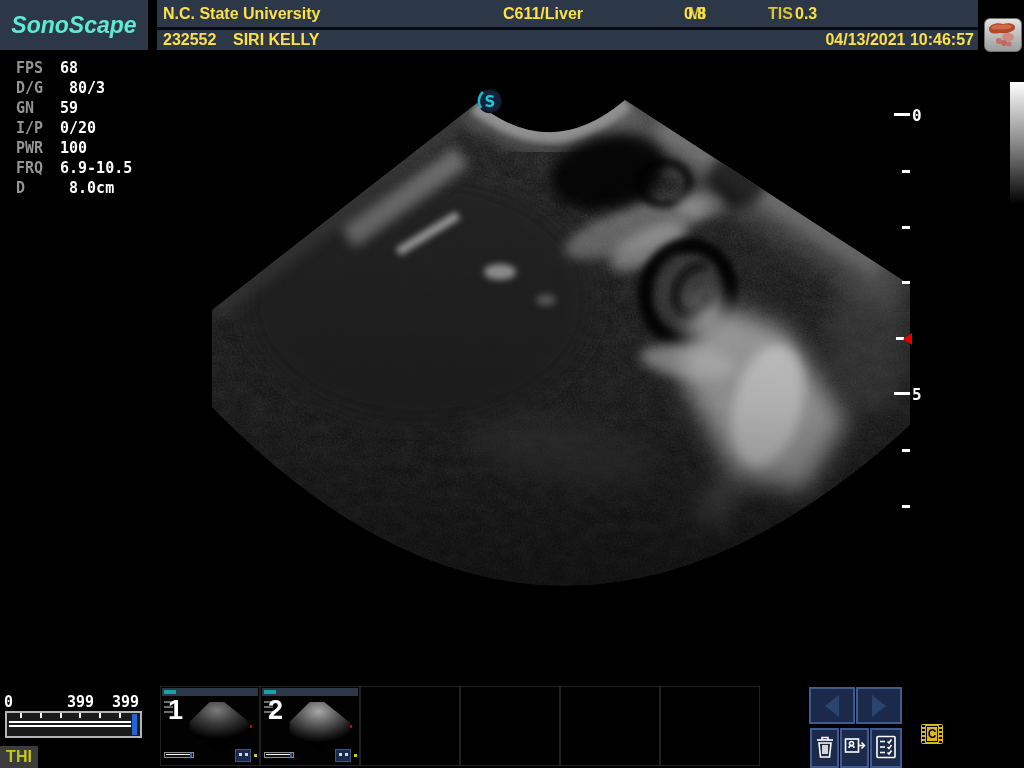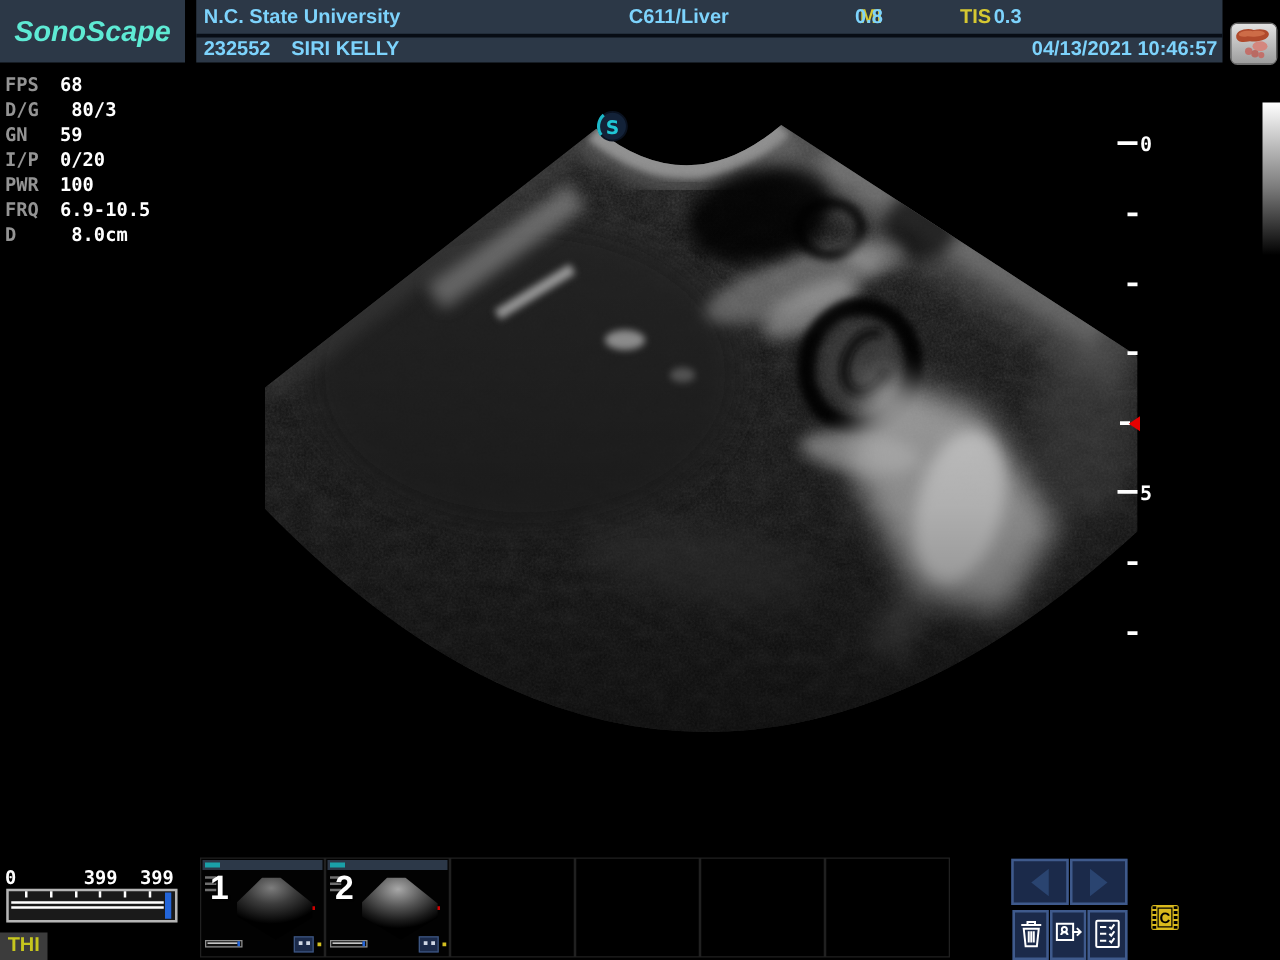--- a/index.html
+++ b/index.html
@@ -9,39 +9,39 @@
 
   
   .logo-block { left:0; top:0; width:148px; height:50px; background:#2c3847; }
   .logo-text  { width:100%; height:50px; line-height:50px; text-align:center;
                 color:#5eead4; font-size:23px; font-weight:bold; font-style:italic;
                 letter-spacing:0px;border-radius:18px; }
   .hdr-main { left:157px; top:0; width:821px; height:50px; background:#2c3847; }
   .hdr-row1 { left:0; top:0; width:100%; height:27px; line-height:27px; }
   .hdr-div  { left:0; top:27px; width:100%; height:3px; background:#070c14; }
   .hdr-row2 { left:0; top:30px; width:100%; height:35px; line-height:20px; }
-  .hdr-main span { position:absolute; color:#7dd3fc; font-weight:bold; font-size:16px; white-space:nowrap; }
+  .hdr-main span { position:absolute; color:#fde047; font-weight:bold; font-size:16px; white-space:nowrap; }
   .t-inst { left:6px; }
   .t-preset { left:346px; }
   .t-mi-l { left:531px; color:#d6c832 !important; }
   .t-mi-v { left:527px; }
   .t-tis-l { left:611px; color:#d6c832 !important; }
   .t-tis-v { left:638px; }
   .t-pid { left:6px; }
   .t-pname { left:76px;text-align:right; }
   .t-date { right:4px; }
 
   .liver-btn { left:984px; top:18px; width:38px; height:34px; border-radius:6px;
                background:linear-gradient(#e2e2e2,#9c9c9c); border:1px solid #6f6f6f; }
 
   
   .params { left:4px; top:58px; width:150px;
             font-family:"DejaVu Sans Mono", monospace; font-weight:bold; font-size:15px; }
   .param-row { display:flex; height:20px; line-height:20px; }
-  .p-label { width:44px; color:#949494; white-space:pre; }
+  .p-label { width:44px; color:#949494; white-space:pre;margin-left:12px; }
   .p-value { color:#fff; white-space:pre; }
 
   
   .cine-num { top:694px; height:16px; line-height:16px; color:#fff;
               font-family:"DejaVu Sans Mono", monospace; font-weight:bold; font-size:15px; }
   .cine-box { left:5px; top:711px; width:137px; height:27px;
               background:#1a1a1a; border:2px solid #b5b5b5; }
   .cine-tick { position:absolute; top:0; width:2px; height:5px; background:#fff; }
   .cine-line { position:absolute; left:2px; top:8px; width:122px; height:6px;
                border-top:2px solid #fff; border-bottom:2px solid #fff; }

